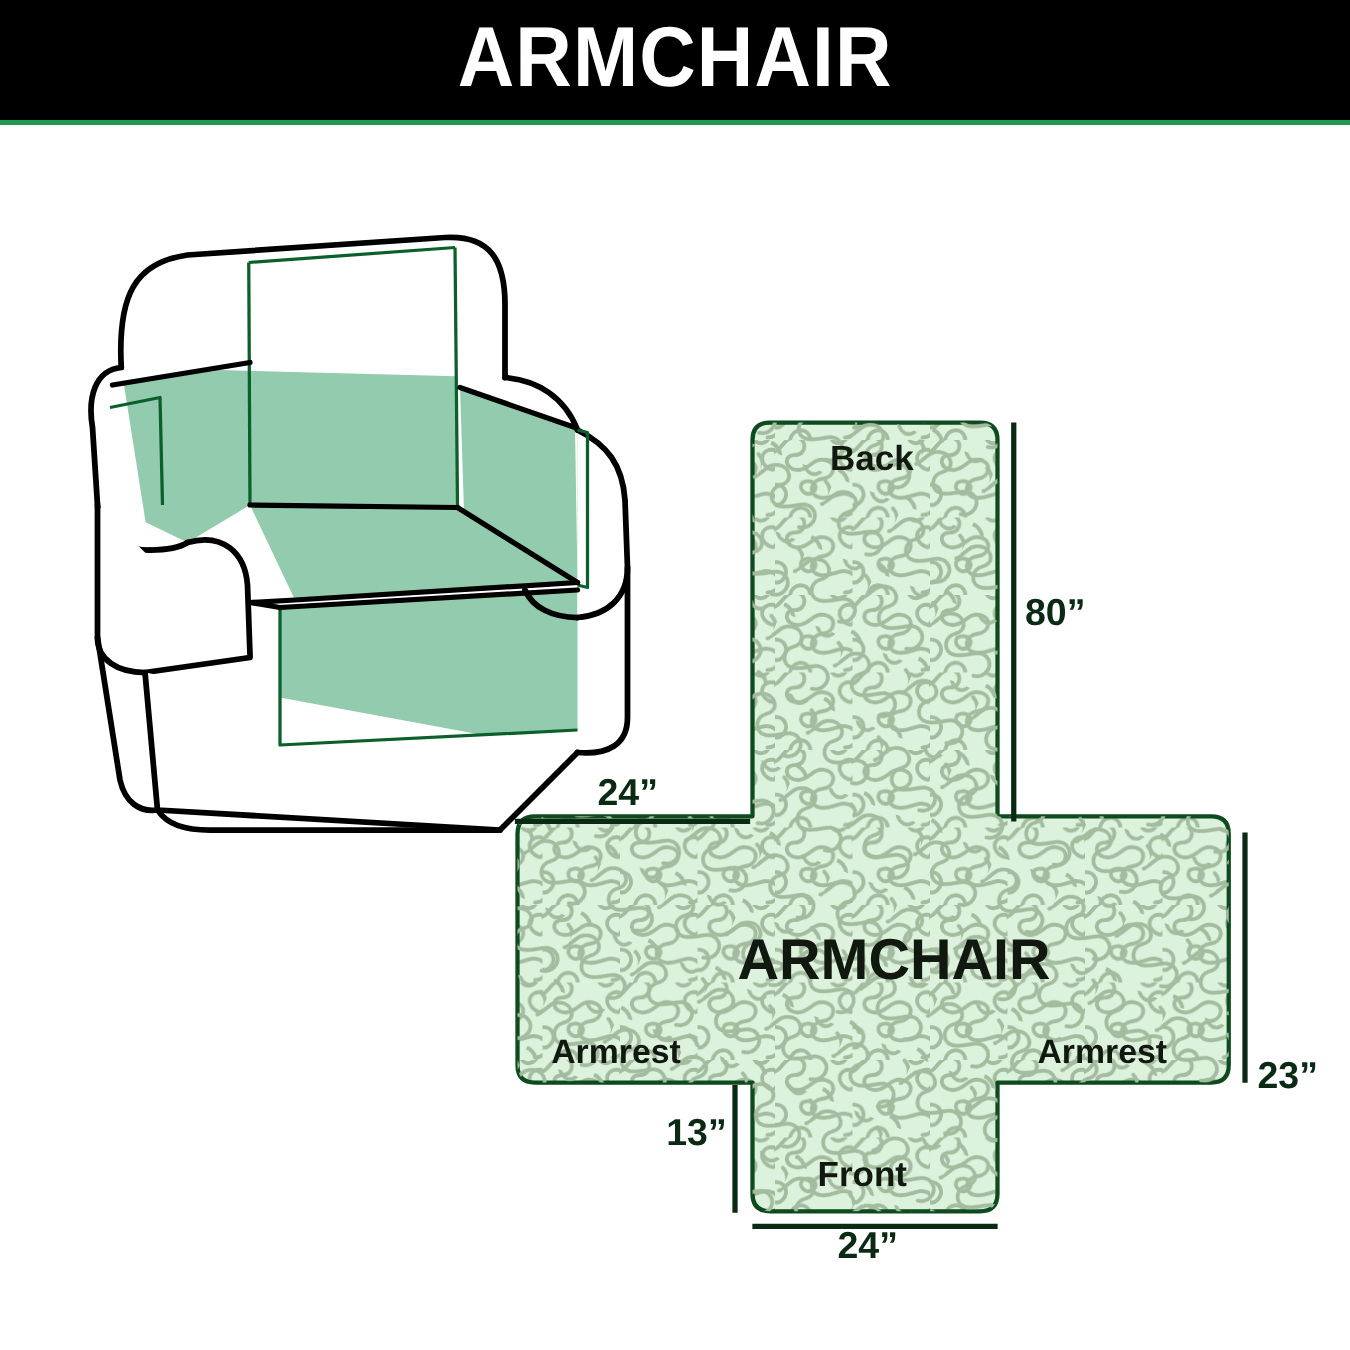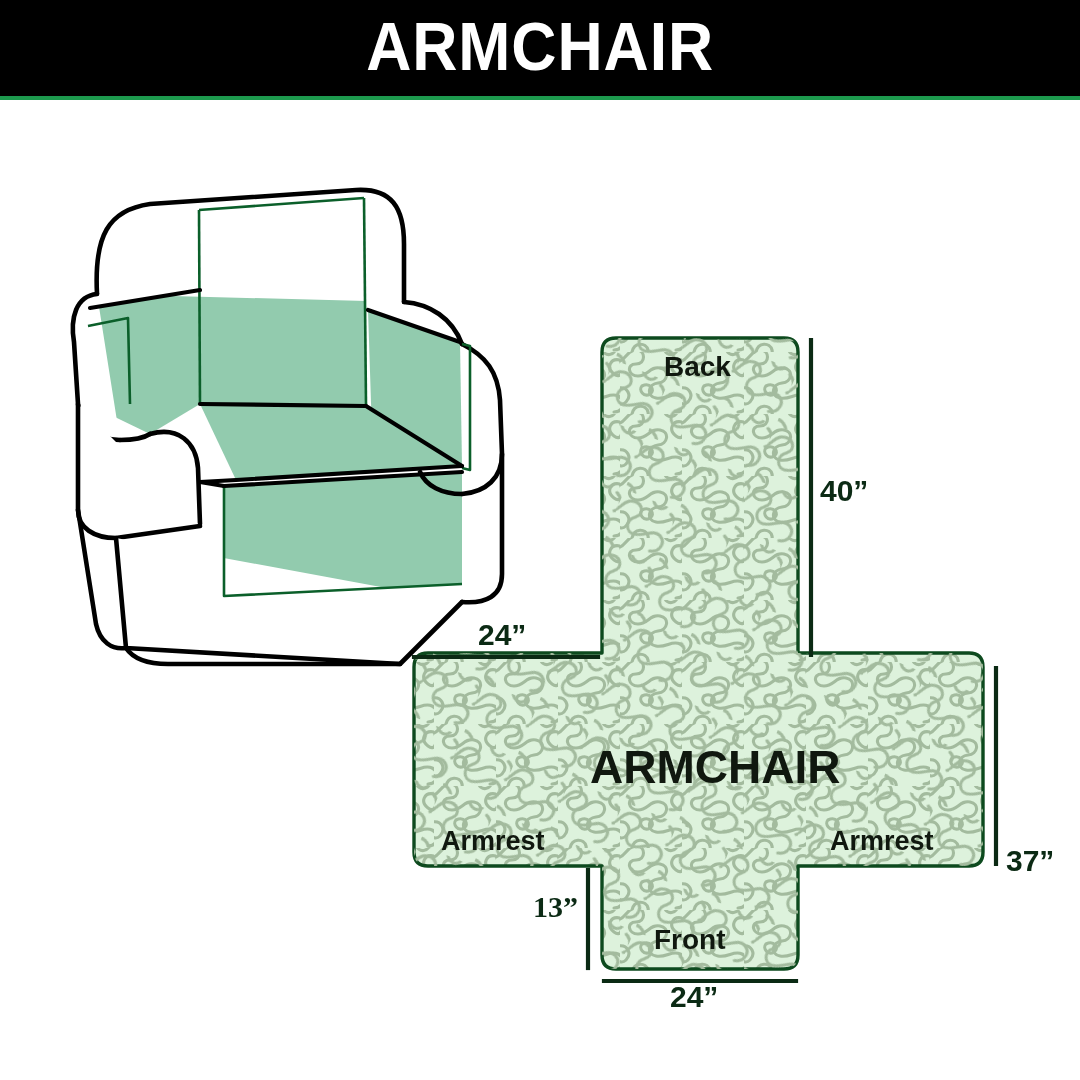--- a/index.html
+++ b/index.html
@@ -78,21 +78,21 @@
   }
   #label-back      { left: 664px; top: 249px; font-size: 28px; }
   #label-armchair  { left: 590px; top: 640px; font-size: 46px; letter-spacing: 0px; }
   #label-armrest-l { left: 441px; top: 724px; font-size: 27px; }
   #label-armrest-r { left: 830px; top: 724px; font-size: 27px; }
   #label-front     { left: 654px; top: 822px; font-size: 28px; text-align: right; }
 
   #dim-40  { left: 820px; top: 372px; }
   #dim-23  { left: 1006px; top: 742px; }
   #dim-24-top { left: 478px; top: 516px; }
-  #dim-13  { left: 533px; top: 788px; font-family: Liberation Serif, serif; }
+  #dim-13  { left: 533px; top: 788px; }
   #dim-24-bottom { left: 670px; top: 878px; }
 </style>
 </head>
 <body>
 
 <div id="header-bar">
   <div id="header-title">ARMCHAIR</div>
 </div>
 
 <div id="diagram-canvas">
@@ -265,23 +265,23 @@
   <div class="pattern-label" id="label-back">Back</div>
 
   <div class="pattern-label" id="label-armchair">ARMCHAIR</div>
 
   <div class="pattern-label" id="label-armrest-l">Armrest</div>
 
   <div class="pattern-label" id="label-armrest-r">Armrest</div>
 
   <div class="pattern-label" id="label-front">Front</div>
 
-  <div class="dim-label" id="dim-40">40”</div>
-
-  <div class="dim-label" id="dim-23">37”</div>
+  <div class="dim-label" id="dim-40">80”</div>
+
+  <div class="dim-label" id="dim-23">23”</div>
 
   <div class="dim-label" id="dim-24-top">24”</div>
 
   <div class="dim-label" id="dim-13">13”</div>
 
   <div class="dim-label" id="dim-24-bottom">24”</div>
 
 </div>
 
 </body></html>

